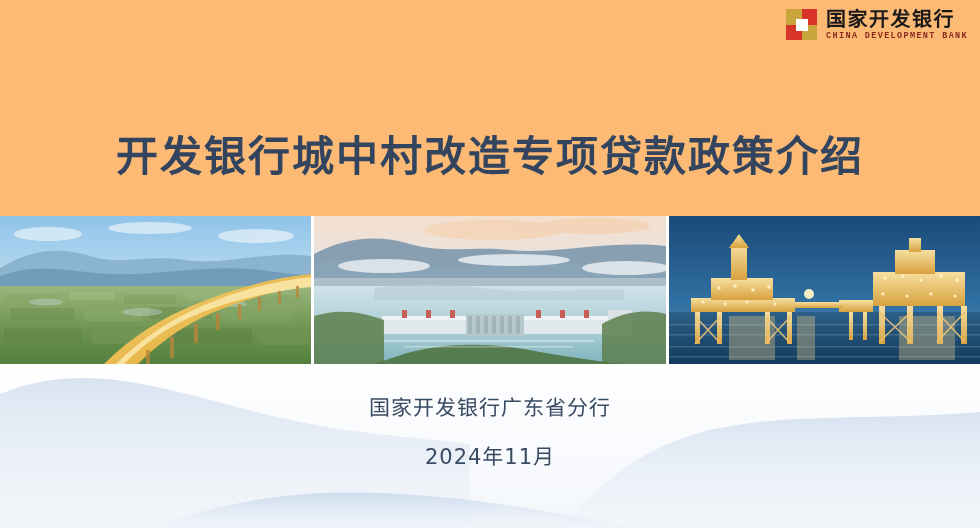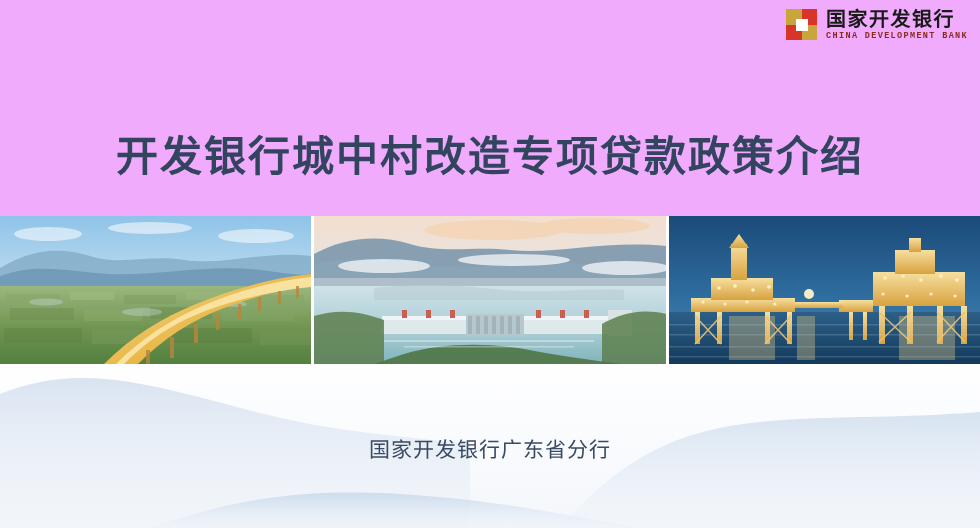--- a/index.html
+++ b/index.html
@@ -7,21 +7,21 @@
   html, body {
     width:980px; height:528px;
     background:#ffffff;
     font-family:"Liberation Sans","DejaVu Sans",sans-serif;
     overflow:hidden;
   }
 
   .slide {
     position:relative;
     width:980px; height:528px;
-    background:#f0abfc;
+    background:#fdba74;
     overflow:hidden;
   }
 
   
   .bg-mountains {
     position:absolute;
     left:0; right:0; top:360px; bottom:0;
     overflow:hidden;
     background:linear-gradient(180deg,#ffffff 0%,#fbfcfe 30%,#f4f7fb 100%);
   }
@@ -108,21 +108,20 @@
     left:0; right:0;
     top:396px;
     text-align:center;
     font-family:"DejaVu Sans","Liberation Sans",sans-serif;
     color:#394a63;
   }
   .footer-org {
     font-size:21px;
     letter-spacing:1px;
     line-height:1.2;
-    margin-top:42px;
   }
   .footer-date {
     font-size:21px;
     letter-spacing:1px;
     margin-top:24px;
     line-height:1.2;
   }
 </style>
 </head>
 <body>
@@ -370,15 +369,16 @@
           <rect x="0" y="130" width="311" height="1.5"></rect>
           <rect x="0" y="140" width="311" height="1.5"></rect>
         </g>
       </svg>
     </div>
 
   </div>
 
   <div class="footer-text">
     <div class="footer-org">国家开发银行广东省分行</div>
+    <div class="footer-date">2024年11月</div>
   </div>
 
 </div>
 
 </body></html>

